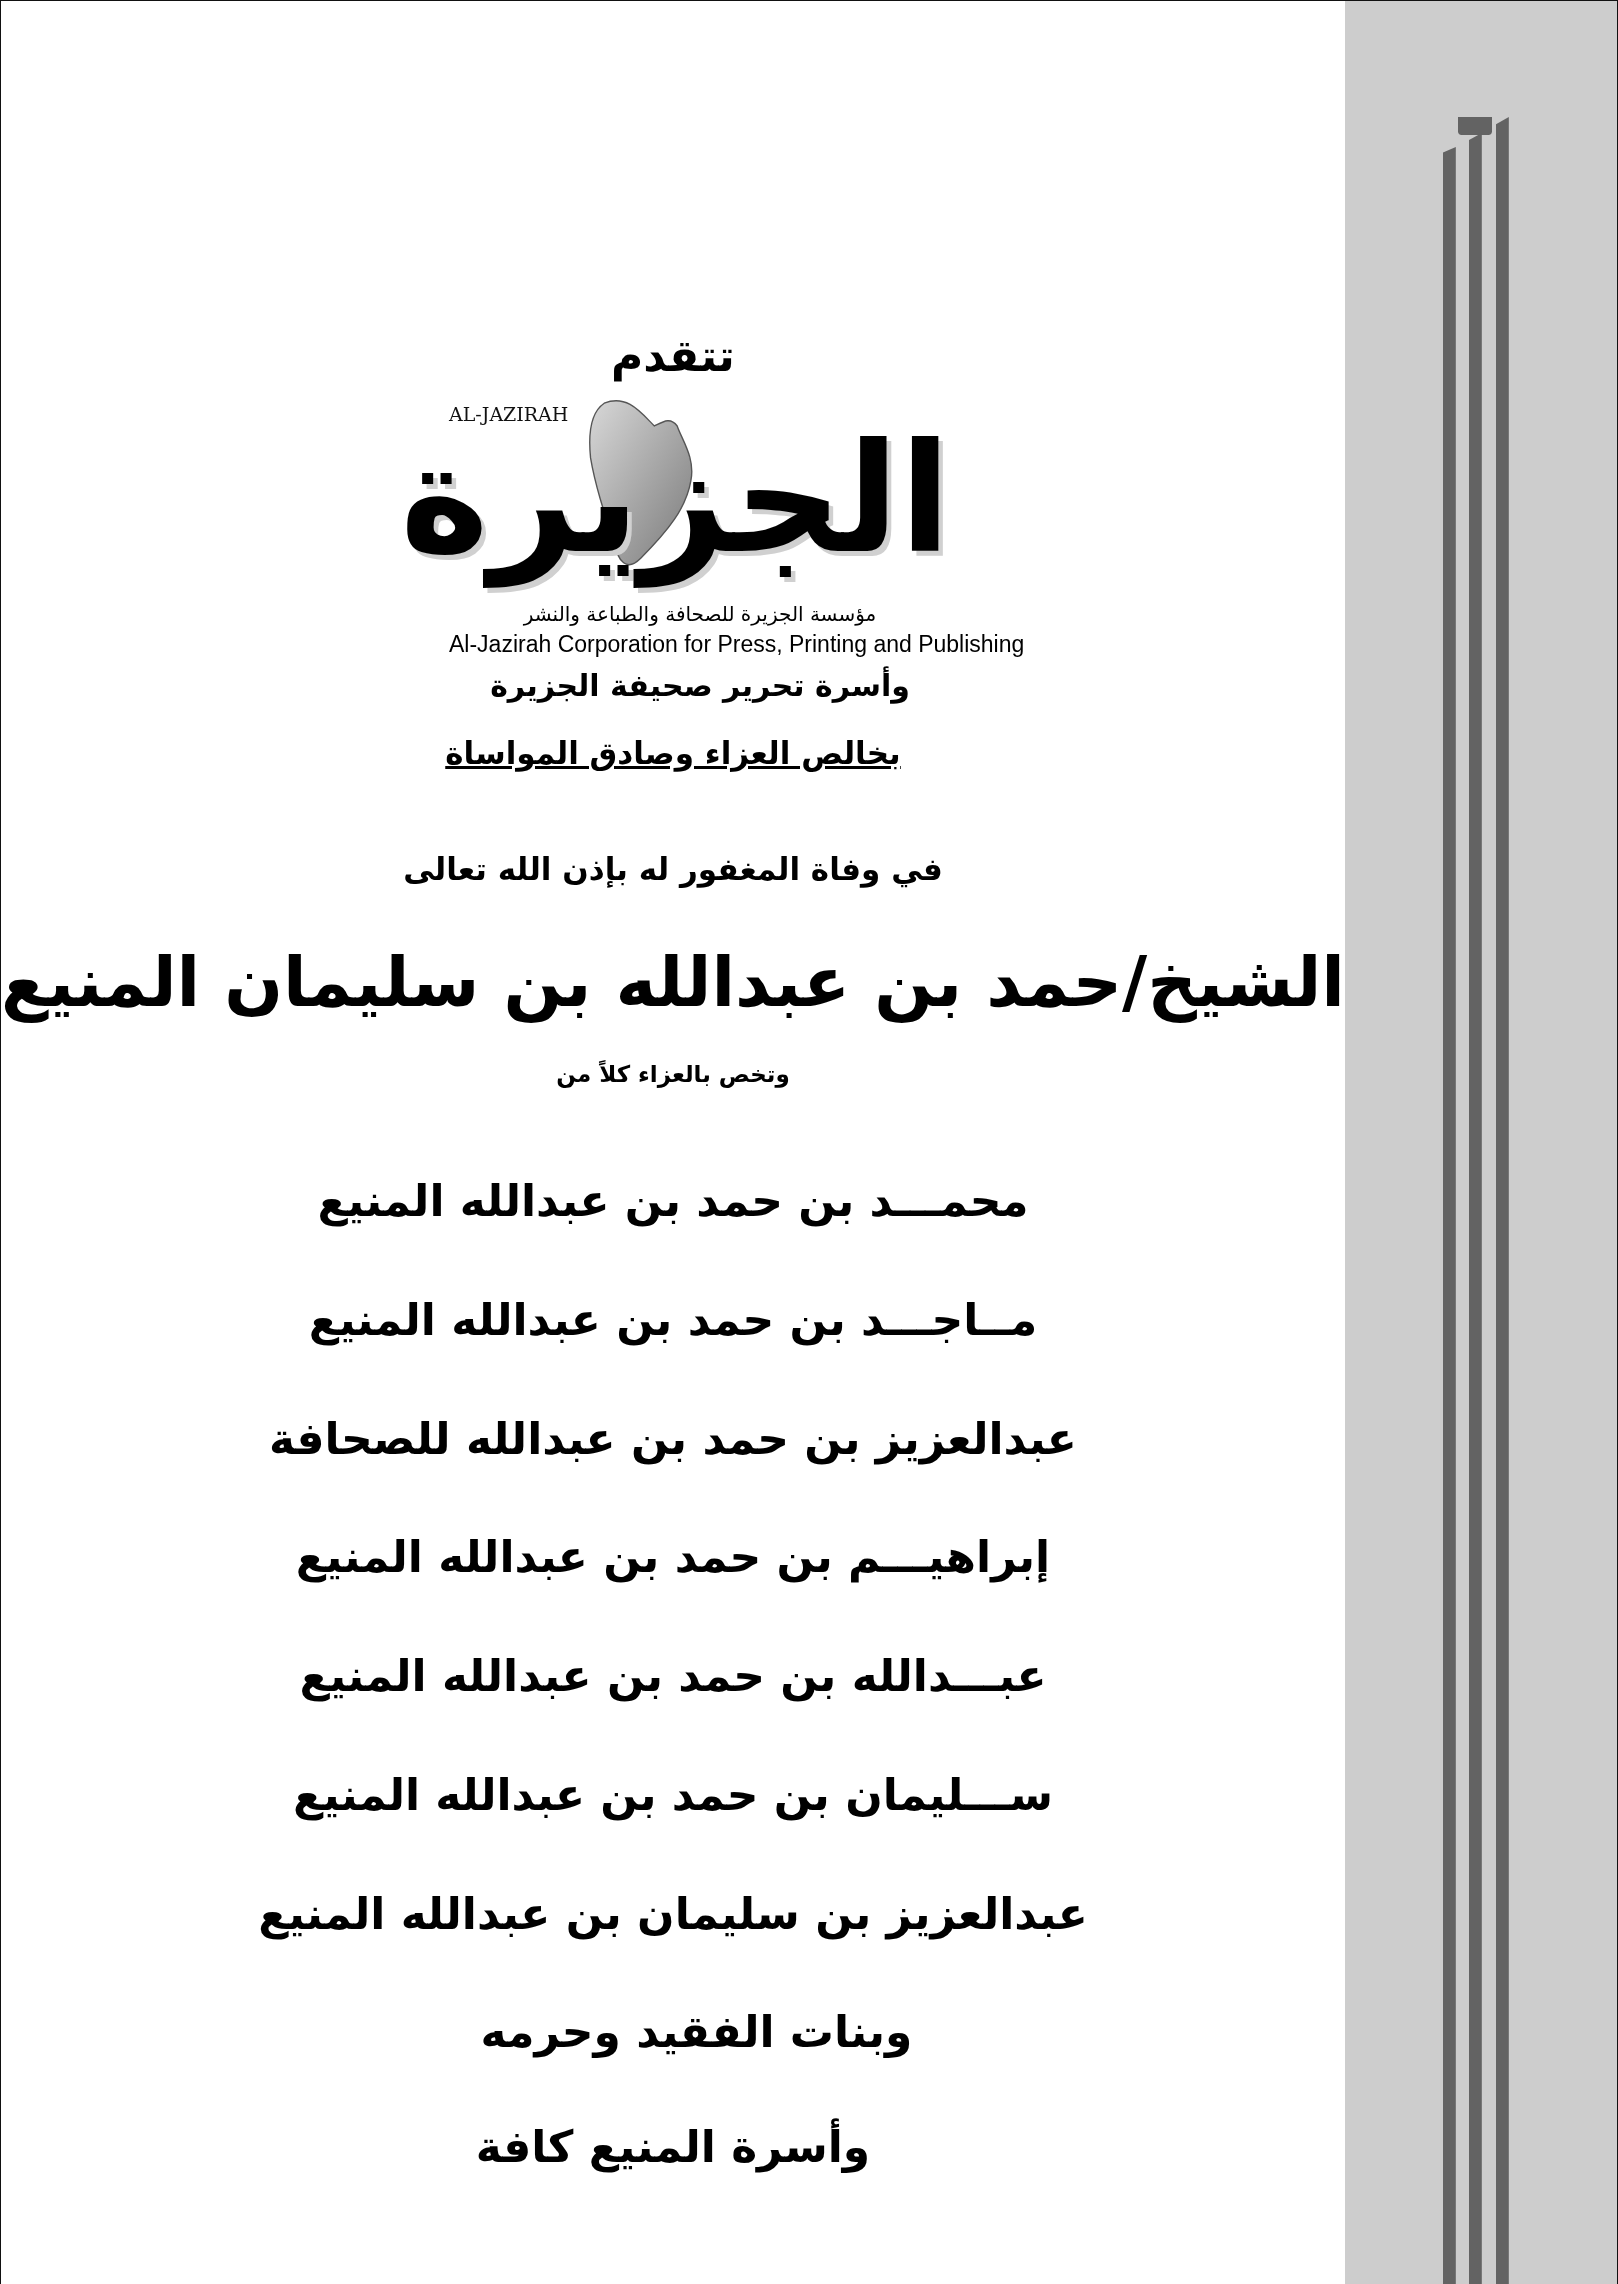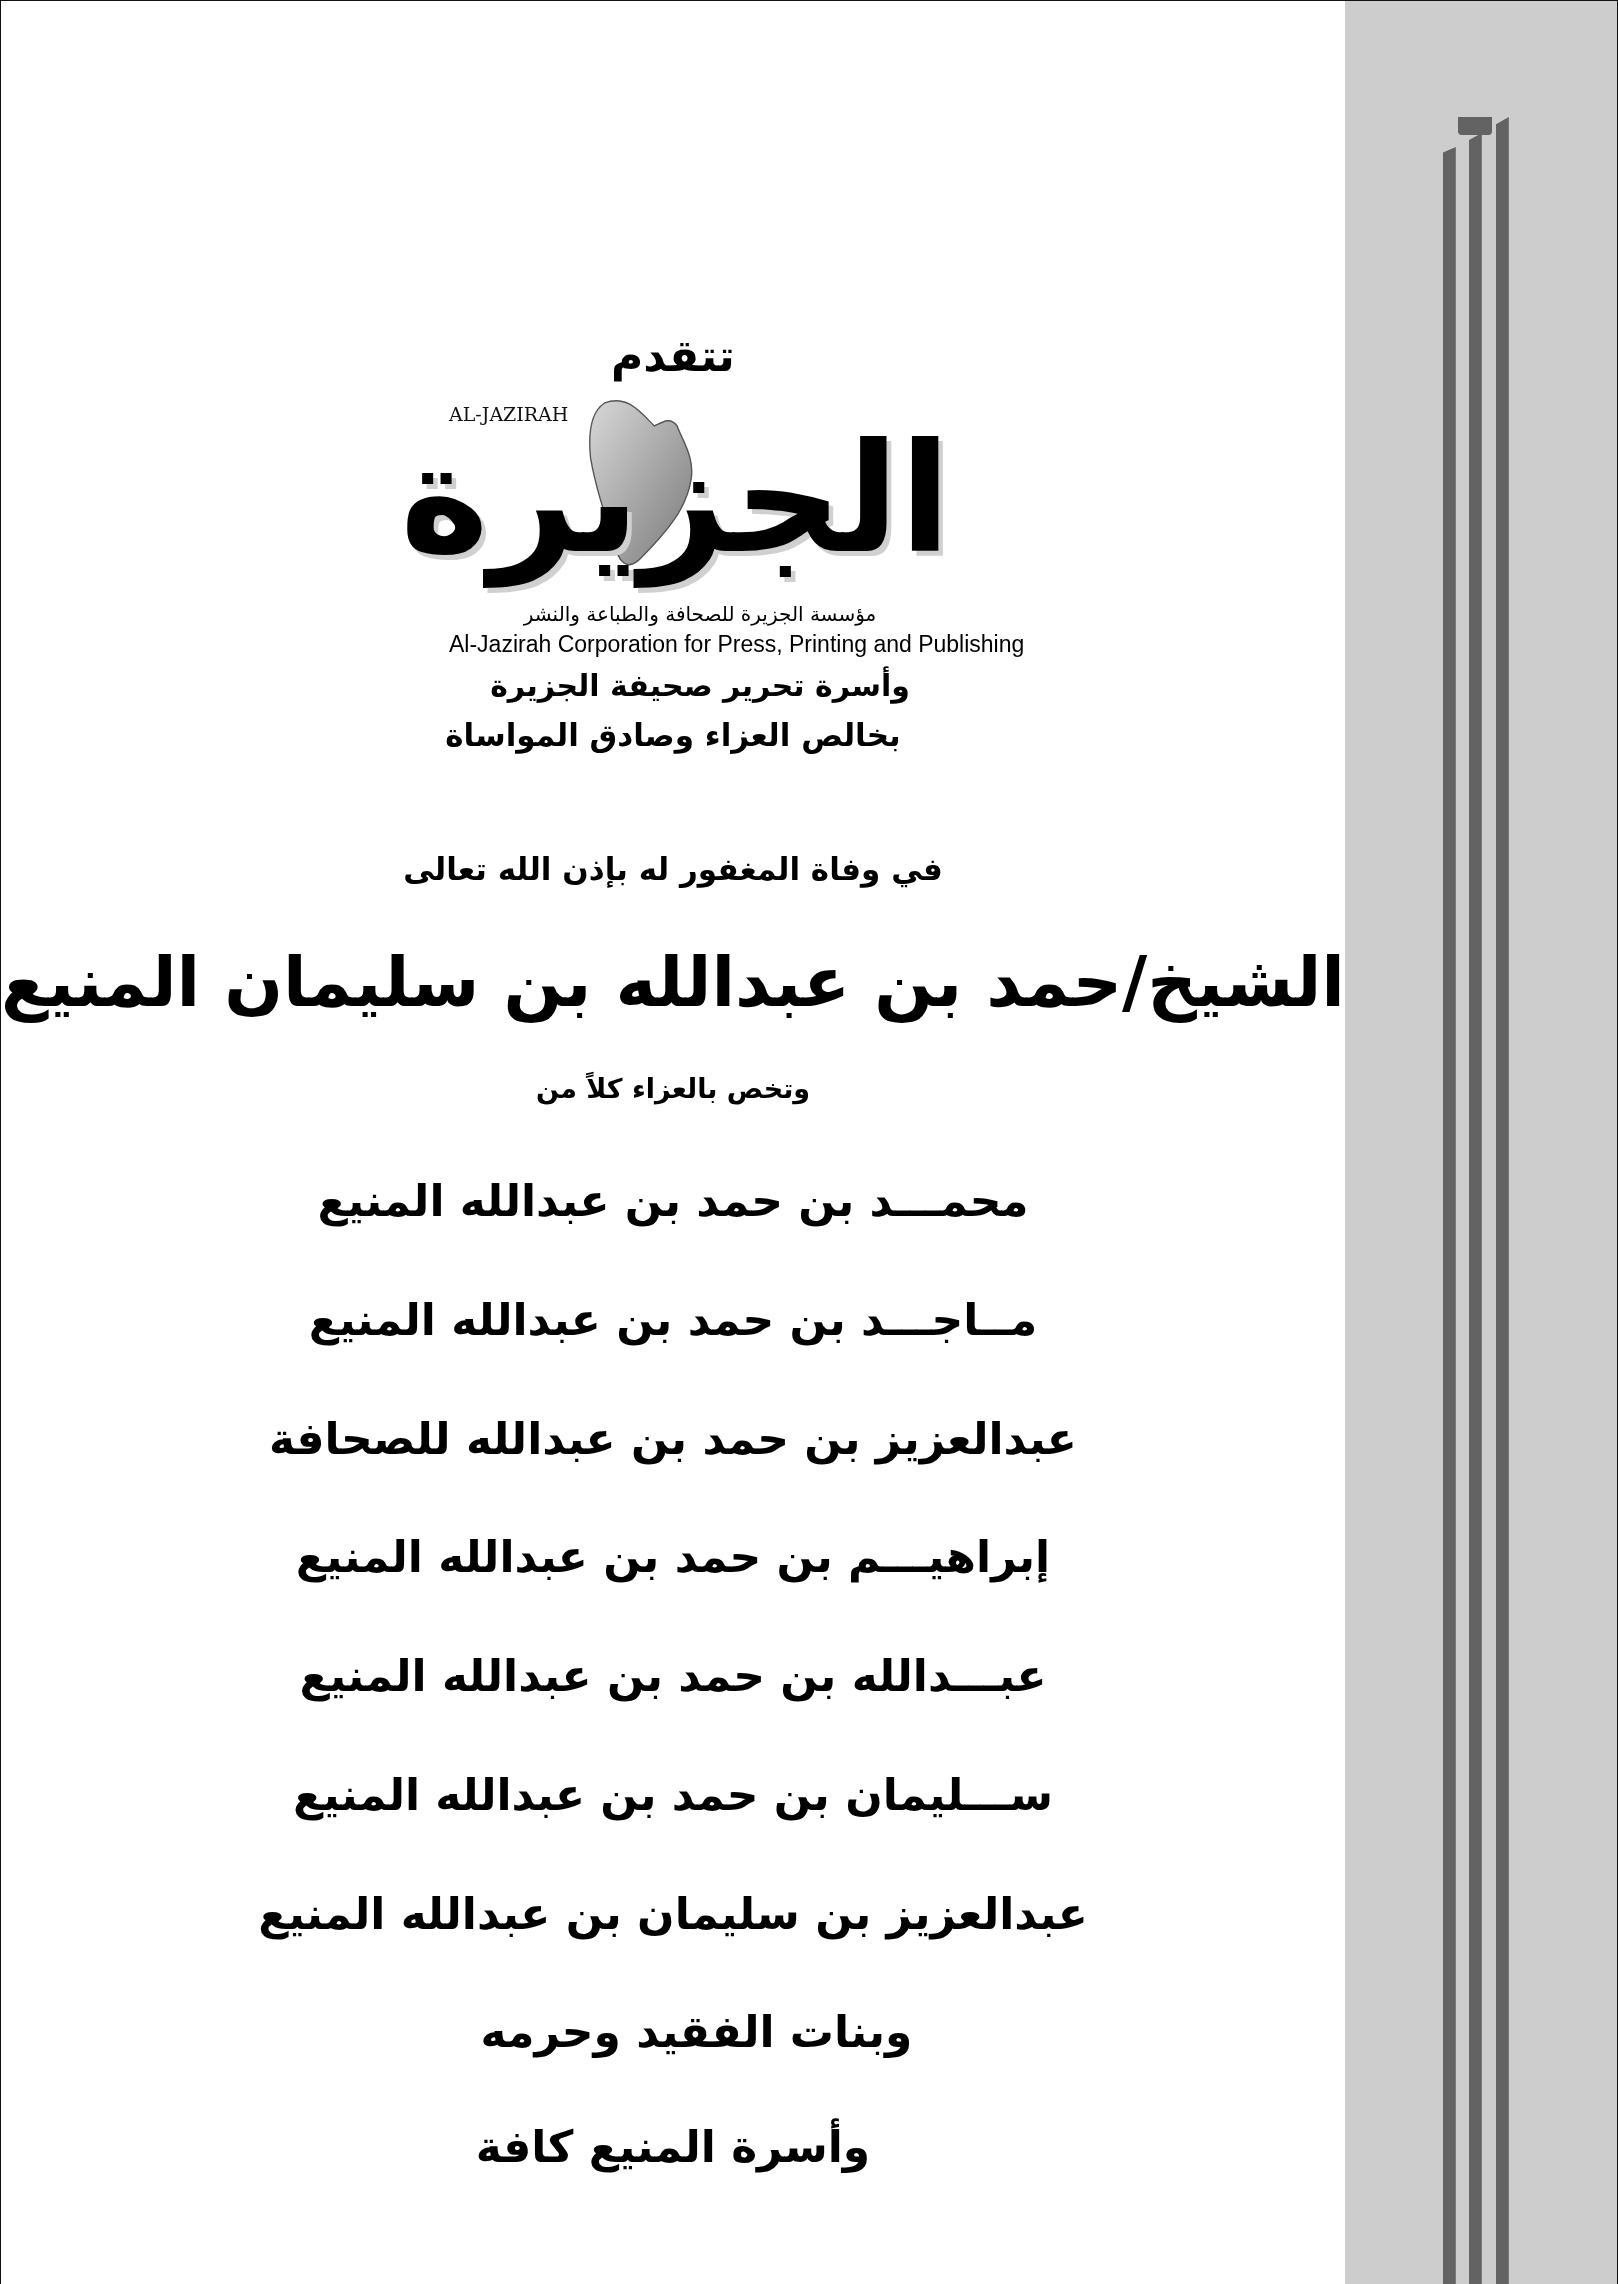--- a/index.html
+++ b/index.html
@@ -25,24 +25,24 @@
 
     .presents { top: 329px; font-size: 44px; }
     .logo { position: absolute; top: 393px; left: 448px; width: 502px; height: 201px; direction: ltr; }
     .logo-en { position: absolute; left: 0; top: 9px; font-family: "DejaVu Serif", serif; font-weight: normal; font-size: 19px; color: #111; }
     .logo-ar { position: absolute; left: 2px; right: 0; top: 13.7px; text-align: center; font-size: 151px; line-height: 183px; font-weight: bold; color: #000; direction: rtl; text-shadow: 4.6px 4.6px 0 #d0d0d0; }
     .logo-map { position: absolute; left: 137px; top: 0; width: 114px; height: 178px; }
     .corp-ar { top: 601px; left: 448px; right: auto; width: 502px; font-size: 20px; font-weight: normal; letter-spacing: 0.9px; }
     .corp-en { top: 630px; left: 448px; right: auto; width: 502px; direction: ltr; font-size: 23px; font-weight: normal; font-family: "Liberation Sans", sans-serif; }
     .editorial { top: 667px; left: 448px; right: auto; width: 502px; font-size: 30px; }
 
-    .condol { top: 716px; font-size: 31px; }
+    .condol { top: 734px; font-size: 31px; text-decoration: underline; }
     .intro { top: 850px; font-size: 31px; }
     .deceased { top: 941px; font-size: 69px; letter-spacing: 0.9px; }
-    .special { top: 1060px; font-size: 27px; margin-top: 12px; }
+    .special { top: 1060px; font-size: 23px; }
 
     .name { font-size: 44px; }
     .n0 { top: 1174px; } .n1 { top: 1293px; } .n2 { top: 1412px; }
     .n3 { top: 1530px; } .n4 { top: 1649px; } .n5 { top: 1768px; }
     .n6 { top: 1887px; } .n7 { top: 2005px; padding-left: 47px; } .n8 { top: 2120px; }
 
     .bar { position: absolute; background: #636363; }
   </style>
 </head>
 <body>

